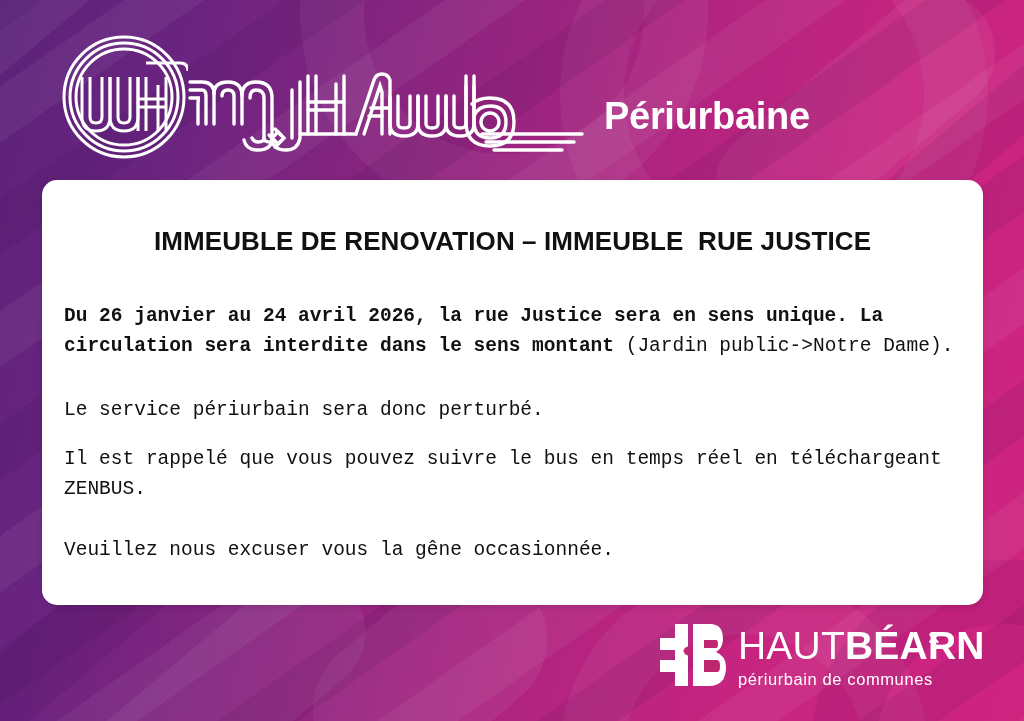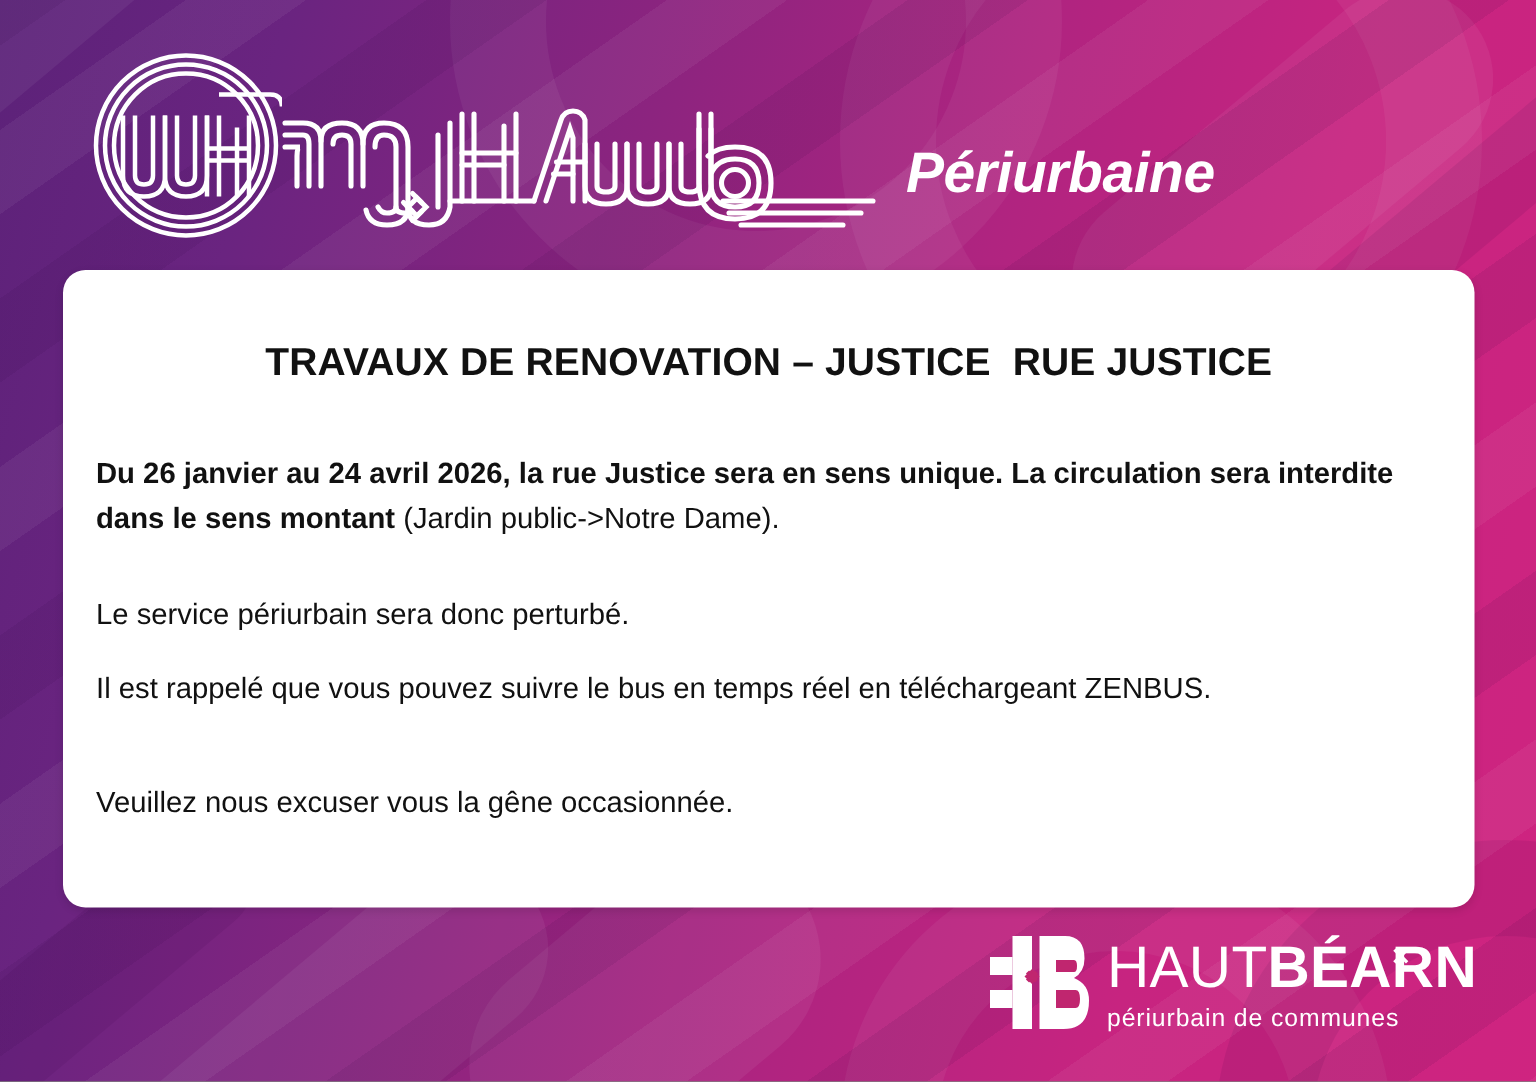--- a/index.html
+++ b/index.html
@@ -49,21 +49,21 @@
       rgba(40,0,60,0.000) 92px,
       rgba(40,0,60,0.000) 138px,
       rgba(40,0,60,0.085) 138px,
       rgba(40,0,60,0.085) 184px
     );
     pointer-events:none;
   }
 
   
   .header{
-    position:absolute;left:0;top:0;width:1024px;height:164px;font-style:italic;
+    position:absolute;left:0;top:0;width:1024px;height:164px;
   }
   .logo-mark{
     position:absolute;left:60px;top:33px;width:128px;height:128px;
   }
   .logo-script{
     position:absolute;left:186px;top:46px;width:410px;height:110px;
   }
   .periurbaine{
     position:absolute;left:604px;top:97px;
     color:#ffffff;
@@ -96,25 +96,25 @@
     white-space:pre;
     margin:0 0 44px 0;
     font-stretch:condensed;
   }
   .body-block{
     padding-left:0px;
     color:#111111;
     font-size:19.5px;
     line-height:1.55;
   }
-  .para{margin:0 0 30px 0;}
+  .para{margin:0 0 30px 0;font-family:Liberation Mono, monospace;}
   .para.lead{font-weight:bold;margin-bottom:34px;}
   .para .reg{font-weight:normal;}
   .para.p2{margin-bottom:18px;}
-  .para.p3{margin-bottom:46px;}
+  .para.p3{margin-bottom:31px;}
   .para.p4{margin-bottom:0;}
 
   
   .footer-logo{
     position:absolute;
     left:660px;top:622px;
     width:310px;height:74px;
   }
   .hb-mono{position:absolute;left:0;top:2px;width:66px;height:62px;}
   .hb-words{position:absolute;left:78px;top:4px;}
@@ -231,21 +231,21 @@
         <path d="M300 96 L388 96"></path>
         <path d="M308 104 L376 104"></path>
       </g>
     </svg>
 
     <div class="periurbaine">Périurbaine</div>
   </div>
 
   <div class="card">
     <div class="card-inner">
-      <h1 class="notice-title">TRAVAUX DE RENOVATION – JUSTICE  RUE JUSTICE</h1>
+      <h1 class="notice-title">IMMEUBLE DE RENOVATION – IMMEUBLE  RUE JUSTICE</h1>
 
       <div class="body-block">
         <p class="para lead"><span>Du 26 janvier au 24 avril 2026, la rue Justice sera en sens unique. La circulation sera interdite dans le sens montant </span><span class="reg"> (Jardin public-&gt;Notre Dame).</span></p>
 
         <p class="para p2">Le service périurbain sera donc perturbé.</p>
 
         <p class="para p3">Il est rappelé que vous pouvez suivre le bus en temps réel en téléchargeant ZENBUS.</p>
 
         <p class="para p4">Veuillez nous excuser vous la gêne occasionnée.</p>
       </div>

